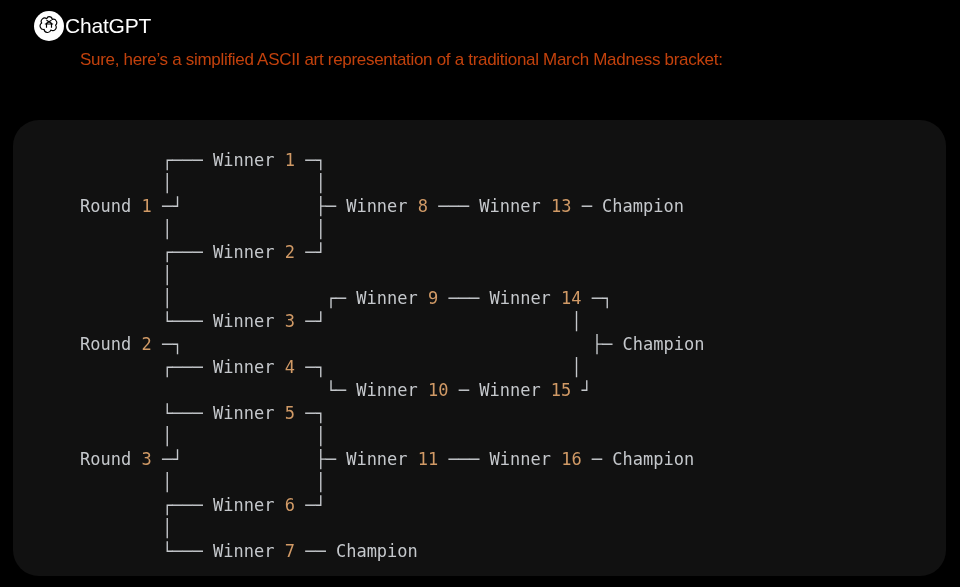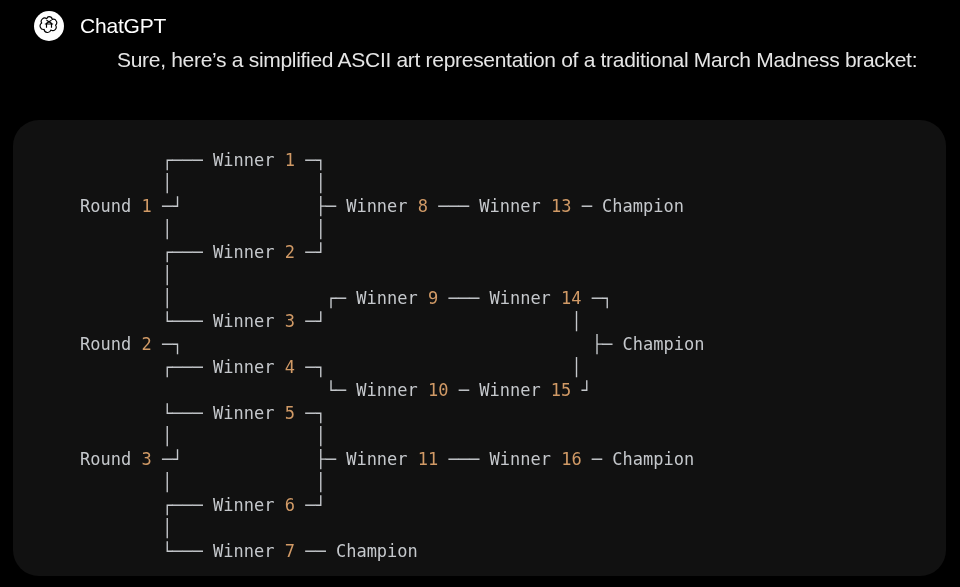--- a/index.html
+++ b/index.html
@@ -23,37 +23,36 @@
       height: 30px;
       border-radius: 50%;
       background: #ffffff;
       display: flex;
       align-items: center;
       justify-content: center;
     }
     .avatar svg { width: 20px; height: 20px; }
     .author {
       position: absolute;
-      left: 80px;
+      left: 65px;
       top: 12px;
       font-size: 21px;
       line-height: 28px;
       color: #ffffff;
       letter-spacing: -0.2px;
     }
     .message {
       position: absolute;
       left: 80px;
       top: 44px;
       width: 840px;
-      font-size: 21px;
+      font-size: 17px;
       line-height: 32px;
-      color: #e5e5e5;
+      color: #c2410c;
       letter-spacing: -0.3px;
-      margin-left: 37px;
     }
     .code-block {
       position: absolute;
       left: 13px;
       top: 120px;
       width: 933px;
       height: 456px;
       background: #111111;
       border-radius: 26px;
     }

